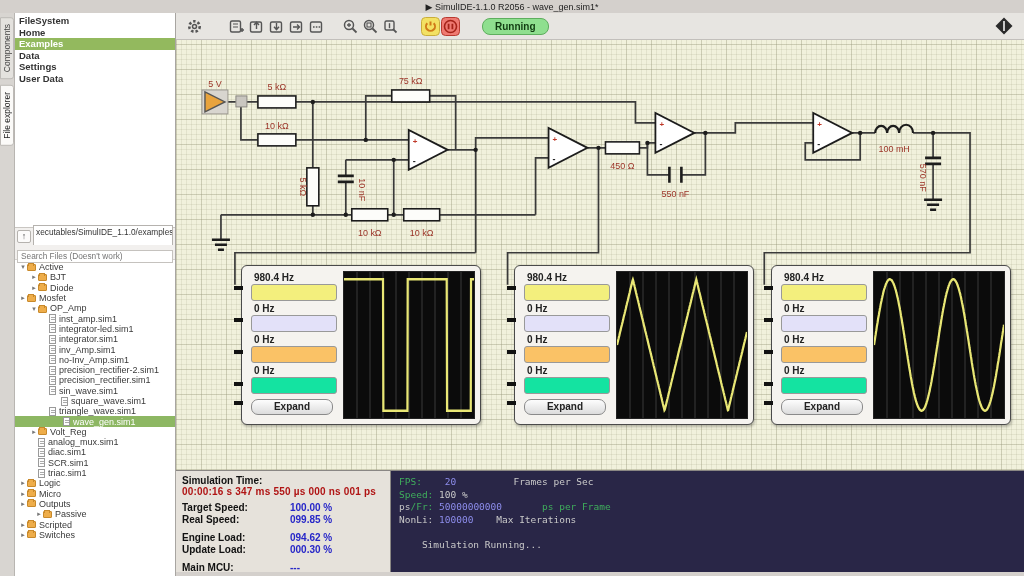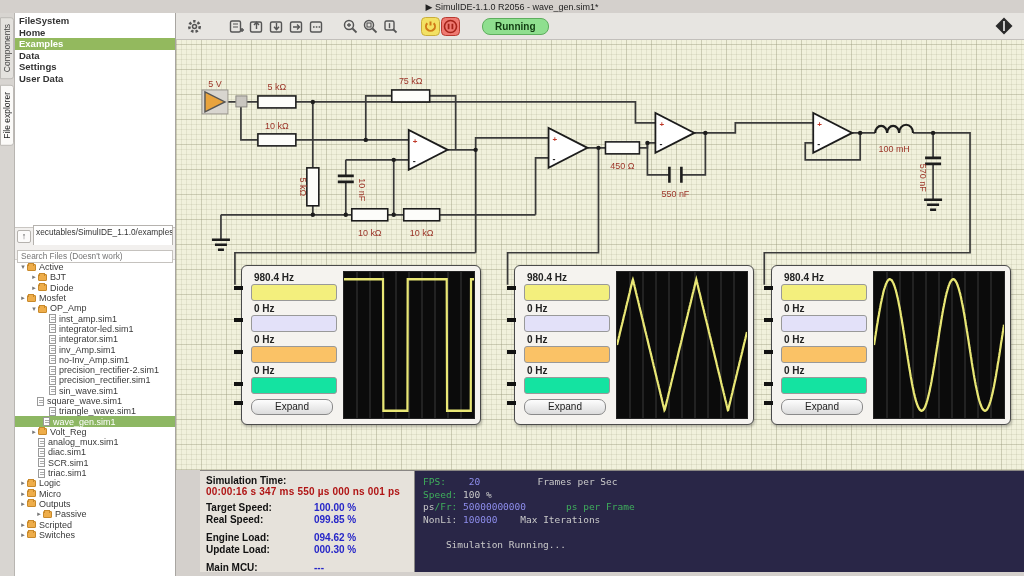--- a/index.html
+++ b/index.html
@@ -65,25 +65,25 @@
   .opmark-m { font-size:9px; fill:#222; font-weight:bold; }
 
   
   .scope { position:absolute; width:240px; height:160px; background:#f5f3ef; border:1.5px solid #4a4a4a;
            border-radius:6px; box-shadow:1px 2px 3px rgba(0,0,0,.25); display:flex; padding:5px 5px 5px 9px; }
   .pin { position:absolute; left:-8px; width:9px; height:4px; background:#111; }
   .scleft { width:86px; display:flex; flex-direction:column; }
   .freq { font-size:10px; font-weight:bold; color:#222; margin:1px 0 1px 3px; }
   .bar { height:17px; border:1px solid #999; border-radius:3px; margin-bottom:1px; }
   .expand { margin-top:4px; height:16px; border:1px solid #8a8a8a; border-radius:7px; background:linear-gradient(#fdfdfd,#dcdcdc);
-            font-size:10px; font-weight:normal; color:#222; text-align:center; line-height:14px; width:82px; }
+            font-size:10px; font-weight:bold; color:#222; text-align:center; line-height:14px; width:82px; }
   .screen { flex:1; margin-left:6px; background:#0b0b0b; border:1px solid #222; }
 
   
-  .bottom { height:102px; display:flex; border-top:1px solid #8a8784;margin-left:24px; }
+  .bottom { height:102px; display:flex; border-top:1px solid #8a8784; }
   .simpanel { width:215px; background:#e6e2db; border-right:1px solid #8a8784; padding:4px 6px; font-size:10px; }
   .simtitle { font-weight:bold; color:#111; }
   .simtime { color:#b01414; font-weight:bold; margin-bottom:5px; letter-spacing:0.2px; }
   .simrow { display:flex; line-height:12px; }
   .simrow .lbl { width:108px; font-weight:bold; color:#111; }
   .simrow .val { color:#2626c8; font-weight:bold; }
   .simgap { height:6px; }
   .console { flex:1; background:#292647; padding:5px 8px; font-family:"DejaVu Sans Mono", monospace;
              font-size:9.5px; line-height:12.5px; }
   .cline span { white-space:pre; }
@@ -175,31 +175,31 @@
           <div class="trow" style="padding-left: 26px;">
     <span class="caret"></span>
     <span class="ic file"></span>
     <span class="tlabel">precision_rectifier.sim1</span>
   </div>
           <div class="trow" style="padding-left: 26px;">
     <span class="caret"></span>
     <span class="ic file"></span>
     <span class="tlabel">sin_wave.sim1</span>
   </div>
-          <div class="trow" style="padding-left: 14px;">
+          <div class="trow" style="padding-left: 38px;">
     <span class="caret"></span>
     <span class="ic file"></span>
     <span class="tlabel">square_wave.sim1</span>
   </div>
           <div class="trow" style="padding-left: 26px;">
     <span class="caret"></span>
     <span class="ic file"></span>
     <span class="tlabel">triangle_wave.sim1</span>
   </div>
-          <div class="trow sel" style="padding-left: 20px;">
+          <div class="trow sel" style="padding-left: 40px;">
     <span class="caret"></span>
     <span class="ic file"></span>
     <span class="tlabel">wave_gen.sim1</span>
   </div>
           <div class="trow" style="padding-left: 15px;">
     <span class="caret">▸</span>
     <span class="ic folder"></span>
     <span class="tlabel">Volt_Reg</span>
   </div>
           <div class="trow" style="padding-left: 15px;">

